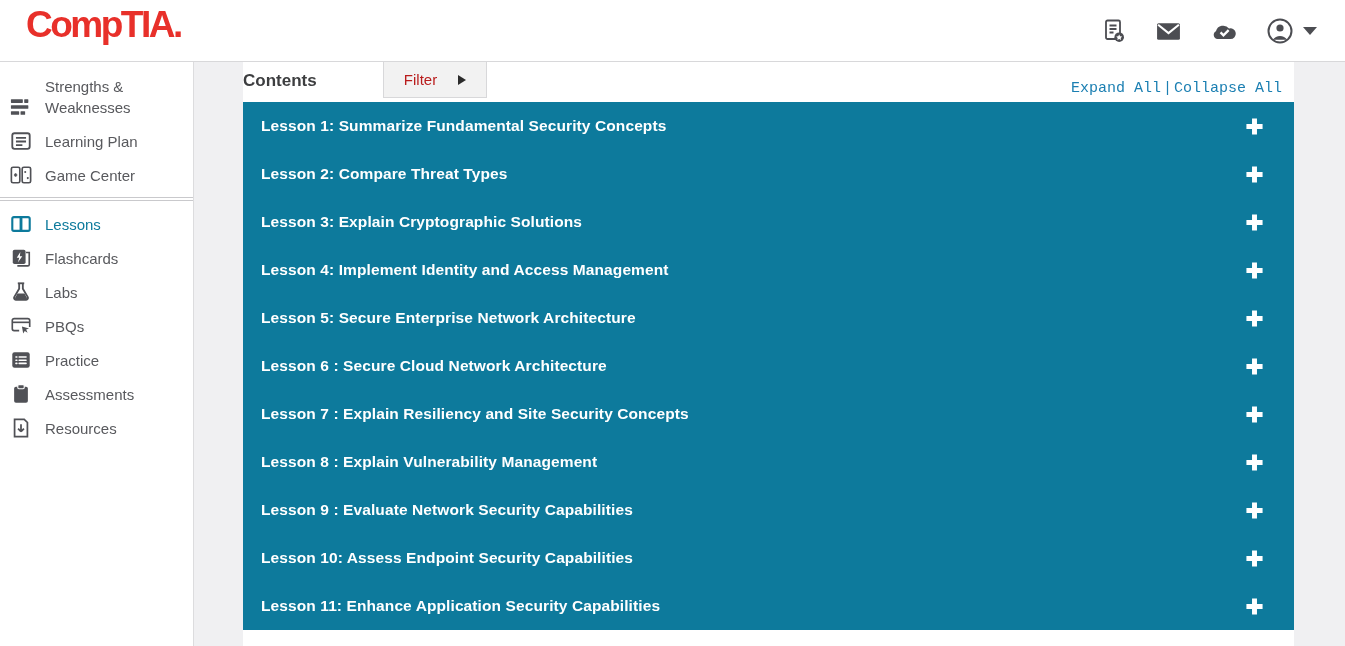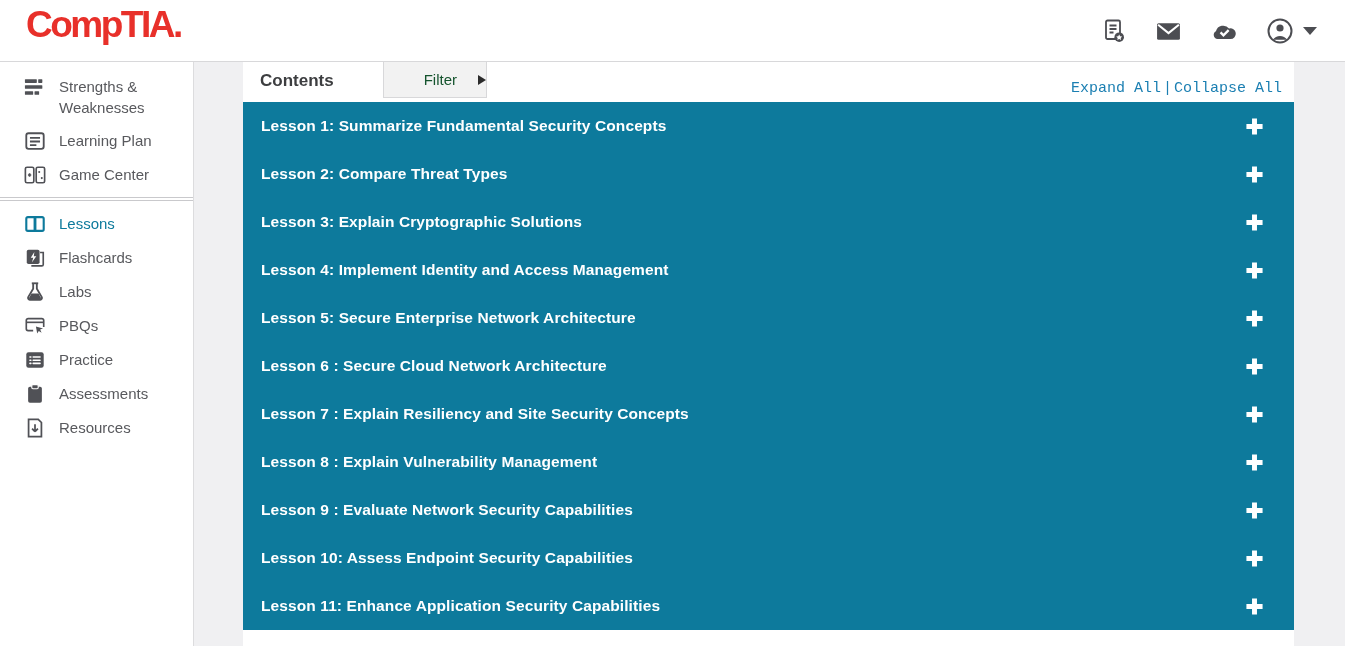--- a/index.html
+++ b/index.html
@@ -40,49 +40,49 @@
   .caret-down{
     width:0;height:0;border-top:8px solid var(--icon-gray);
     border-left:7px solid transparent;border-right:7px solid transparent;
   }
   
   .sidebar{
     position:absolute;top:62px;left:0;width:194px;height:584px;
     background:#fff;border-right:1px solid #dcdcde;padding-top:8px;
   }
   .side-item{
-    display:flex;align-items:flex-start;gap:13px;
-    padding:6px 6px 6px 24px;cursor:pointer;
+    display:flex;align-items:flex-end;gap:13px;
+    padding:6px 6px 6px 10px;cursor:pointer;
     color:var(--text-gray);font-size:15px;line-height:21px;
   }
   .side-item .icon{flex:0 0 22px;height:22px;color:#505156;}
   .side-item .icon svg{width:22px;height:22px;display:block;}
   .side-item.active{color:var(--accent-teal);}
   .side-item.active .icon{color:var(--accent-teal);}
   .sidebar-divider{
     height:4px;margin:5px 0 6px;
     border-top:1px solid #c9c9cc;border-bottom:1px solid #c9c9cc;
   }
   
   .content{
     position:absolute;top:62px;left:243px;width:1051px;height:584px;
     background:#fff;
   }
   .content-header{
     position:relative;height:38px;background:#fff;
     display:flex;align-items:center;
   }
   .page-title{
-    margin-left:17px;font-size:17px;font-weight:bold;color:#3d3e40;
+    font-size:17px;font-weight:bold;color:#3d3e40;
   }
   .filter-btn{
     position:absolute;left:140px;top:0;width:104px;height:36px;
     background:#f2f2f2;border:1px solid var(--border-gray);border-top:none;
-    display:flex;align-items:center;justify-content:flex-end;gap:21px;
-    font-family:"Liberation Sans", sans-serif;font-size:15px;color:#14532d;
+    display:flex;align-items:center;justify-content:center;gap:21px;
+    font-family:"Liberation Sans", sans-serif;font-size:15px;color:#b91c1c;
     cursor:pointer;
   }
   .tri-right{
     width:0;height:0;border-left:8px solid #2b2b2b;
     border-top:5px solid transparent;border-bottom:5px solid transparent;
   }
   .expand-links{
     position:absolute;right:12px;top:7px;height:38px;
     display:flex;align-items:center;font-size:15px;color:var(--link-blue);font-family:Liberation Mono, monospace;
   }

